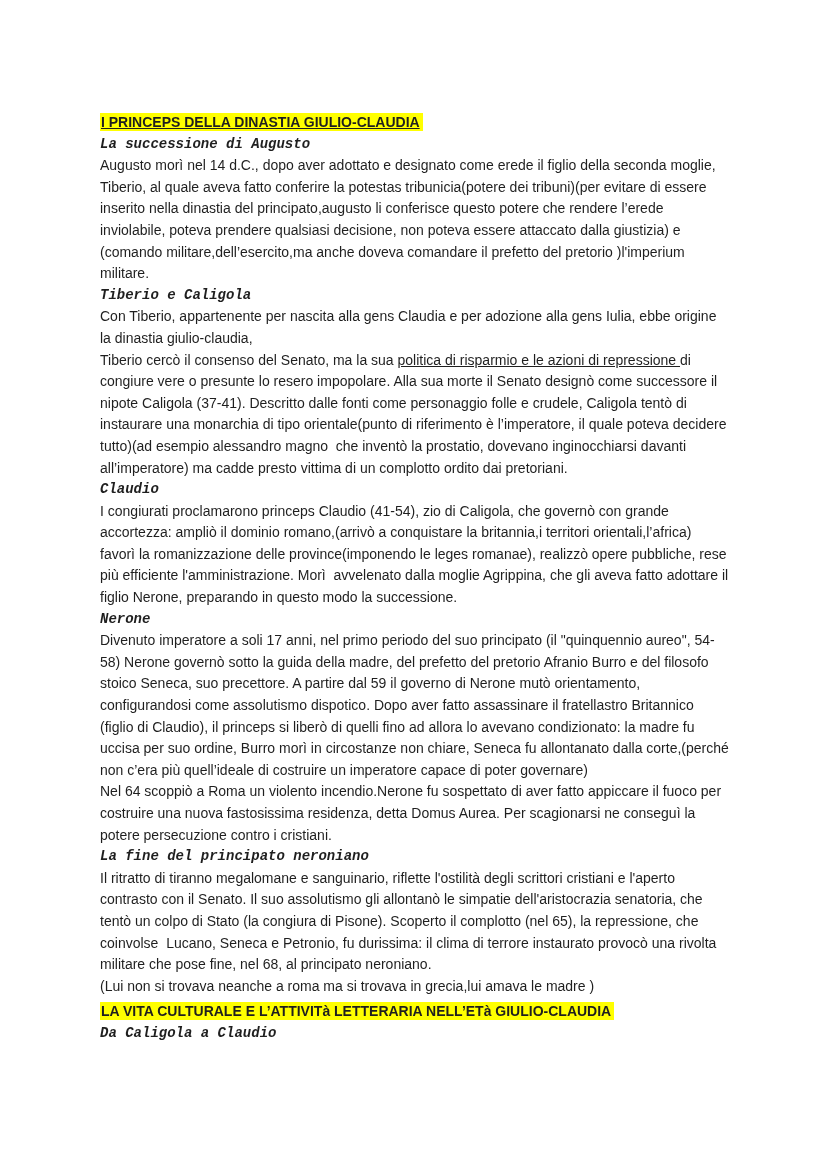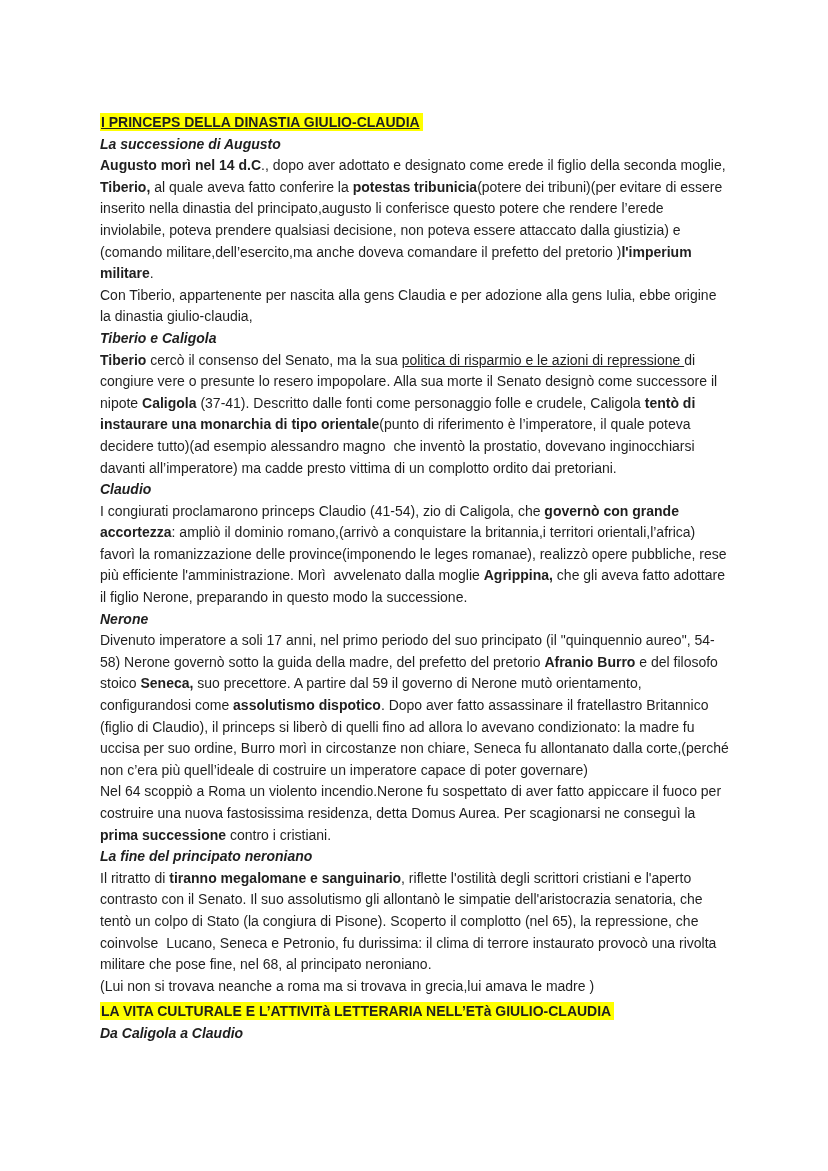--- a/index.html
+++ b/index.html
@@ -23,40 +23,40 @@
     line-height: 21.6px;
     margin: 0;
     white-space: pre-wrap;
   }
   .heading { font-weight: bold; }
   .heading .hl {
     background: #ffff00;
     padding: 1px 3px 1px 1px;
   }
   .heading .hl.underline { text-decoration: underline; }
-  .subheading { font-weight: bold; font-style: italic; }
-  .bold { font-weight: bold; }
+  .subheading { font-weight: bold; font-style: italic; font-family: Liberation Mono, monospace; }
+  .bold { font-weight: normal; }
   .underline { text-decoration: underline; }
   .space-before { margin-top: 4px; }
 </style>
 </head>
 <body>
 
 <div class="page">
   <div>
       <div class="block heading"><span class="hl underline">I PRINCEPS DELLA DINASTIA GIULIO-CLAUDIA</span></div>
       <div class="block subheading">La successione di Augusto</div>
       <div class="block paragraph"><span class="bold ">Augusto morì nel 14 d.C</span><span class="">., dopo aver adottato e designato come erede il figlio della seconda moglie, </span><span class="bold ">Tiberio,</span><span class=""> al quale aveva fatto conferire la </span><span class="bold ">potestas tribunicia</span><span class="">(potere dei tribuni)(per evitare di essere inserito nella dinastia del principato,augusto li conferisce questo potere che rendere l’erede inviolabile, poteva prendere qualsiasi decisione, non poteva essere attaccato dalla giustizia) e (comando militare,dell’esercito,ma anche doveva comandare il prefetto del pretorio )</span><span class="bold ">l'imperium militare</span><span class="">.</span></div>
+      <div class="block subheading">Tiberio e Caligola</div>
       <div class="block paragraph"><span class="">Con Tiberio, appartenente per nascita alla gens Claudia e per adozione alla gens Iulia, ebbe origine la dinastia giulio-claudia,</span></div>
-      <div class="block subheading">Tiberio e Caligola</div>
       <div class="block paragraph"><span class="bold ">Tiberio</span><span class=""> cercò il consenso del Senato, ma la sua </span><span class="underline">politica di risparmio e le azioni di repressione </span><span class="">di congiure vere o presunte lo resero impopolare. Alla sua morte il Senato designò come successore il nipote </span><span class="bold ">Caligola</span><span class=""> (37-41). Descritto dalle fonti come personaggio folle e crudele, Caligola </span><span class="bold ">tentò di instaurare una monarchia di tipo orientale</span><span class="">(punto di riferimento è l’imperatore, il quale poteva decidere tutto)(ad esempio alessandro magno  che inventò la prostatio, dovevano inginocchiarsi davanti all’imperatore) ma cadde presto vittima di un complotto ordito dai pretoriani.</span></div>
       <div class="block subheading">Claudio</div>
       <div class="block paragraph"><span class="">I congiurati proclamarono princeps Claudio (41-54), zio di Caligola, che </span><span class="bold ">governò con grande accortezza</span><span class="">: ampliò il dominio romano,(arrivò a conquistare la britannia,i territori orientali,l’africa)  favorì la romanizzazione delle province(imponendo le leges romanae), realizzò opere pubbliche, rese più efficiente l'amministrazione. Morì  avvelenato dalla moglie </span><span class="bold ">Agrippina,</span><span class=""> che gli aveva fatto adottare il figlio Nerone, preparando in questo modo la successione.</span></div>
       <div class="block subheading">Nerone</div>
       <div class="block paragraph"><span class="">Divenuto imperatore a soli 17 anni, nel primo periodo del suo principato (il "quinquennio aureo", 54-58) Nerone governò sotto la guida della madre, del prefetto del pretorio </span><span class="bold ">Afranio Burro</span><span class=""> e del filosofo stoico </span><span class="bold ">Seneca,</span><span class=""> suo precettore. A partire dal 59 il governo di Nerone mutò orientamento, configurandosi come </span><span class="bold ">assolutismo dispotico</span><span class="">. Dopo aver fatto assassinare il fratellastro Britannico (figlio di Claudio), il princeps si liberò di quelli fino ad allora lo avevano condizionato: la madre fu uccisa per suo ordine, Burro morì in circostanze non chiare, Seneca fu allontanato dalla corte,(perché non c’era più quell’ideale di costruire un imperatore capace di poter governare)</span></div>
-      <div class="block paragraph"><span class="">Nel 64 scoppiò a Roma un violento incendio.Nerone fu sospettato di aver fatto appiccare il fuoco per costruire una nuova fastosissima residenza, detta Domus Aurea. Per scagionarsi ne conseguì la </span><span class="bold ">prima successione</span><span class=""> contro i cristiani.</span></div>
+      <div class="block paragraph"><span class="">Nel 64 scoppiò a Roma un violento incendio.Nerone fu sospettato di aver fatto appiccare il fuoco per costruire una nuova fastosissima residenza, detta Domus Aurea. Per scagionarsi ne conseguì la </span><span class="bold ">potere persecuzione</span><span class=""> contro i cristiani.</span></div>
       <div class="block subheading">La fine del principato neroniano</div>
       <div class="block paragraph"><span class="">Il ritratto di </span><span class="bold ">tiranno megalomane e sanguinario</span><span class="">, riflette l'ostilità degli scrittori cristiani e l'aperto contrasto con il Senato. Il suo assolutismo gli allontanò le simpatie dell'aristocrazia senatoria, che tentò un colpo di Stato (la congiura di Pisone). Scoperto il complotto (nel 65), la repressione, che coinvolse  Lucano, Seneca e Petronio, fu durissima: il clima di terrore instaurato provocò una rivolta militare che pose fine, nel 68, al principato neroniano.</span></div>
       <div class="block paragraph"><span class="">(Lui non si trovava neanche a roma ma si trovava in grecia,lui amava le madre )</span></div>
       <div class="block heading space-before"><span class="hl">LA VITA CULTURALE E L’ATTIVITà LETTERARIA NELL’ETà GIULIO-CLAUDIA</span></div>
       <div class="block subheading">Da Caligola a Claudio</div>
     </div>
 </div>
 
 </body></html>

